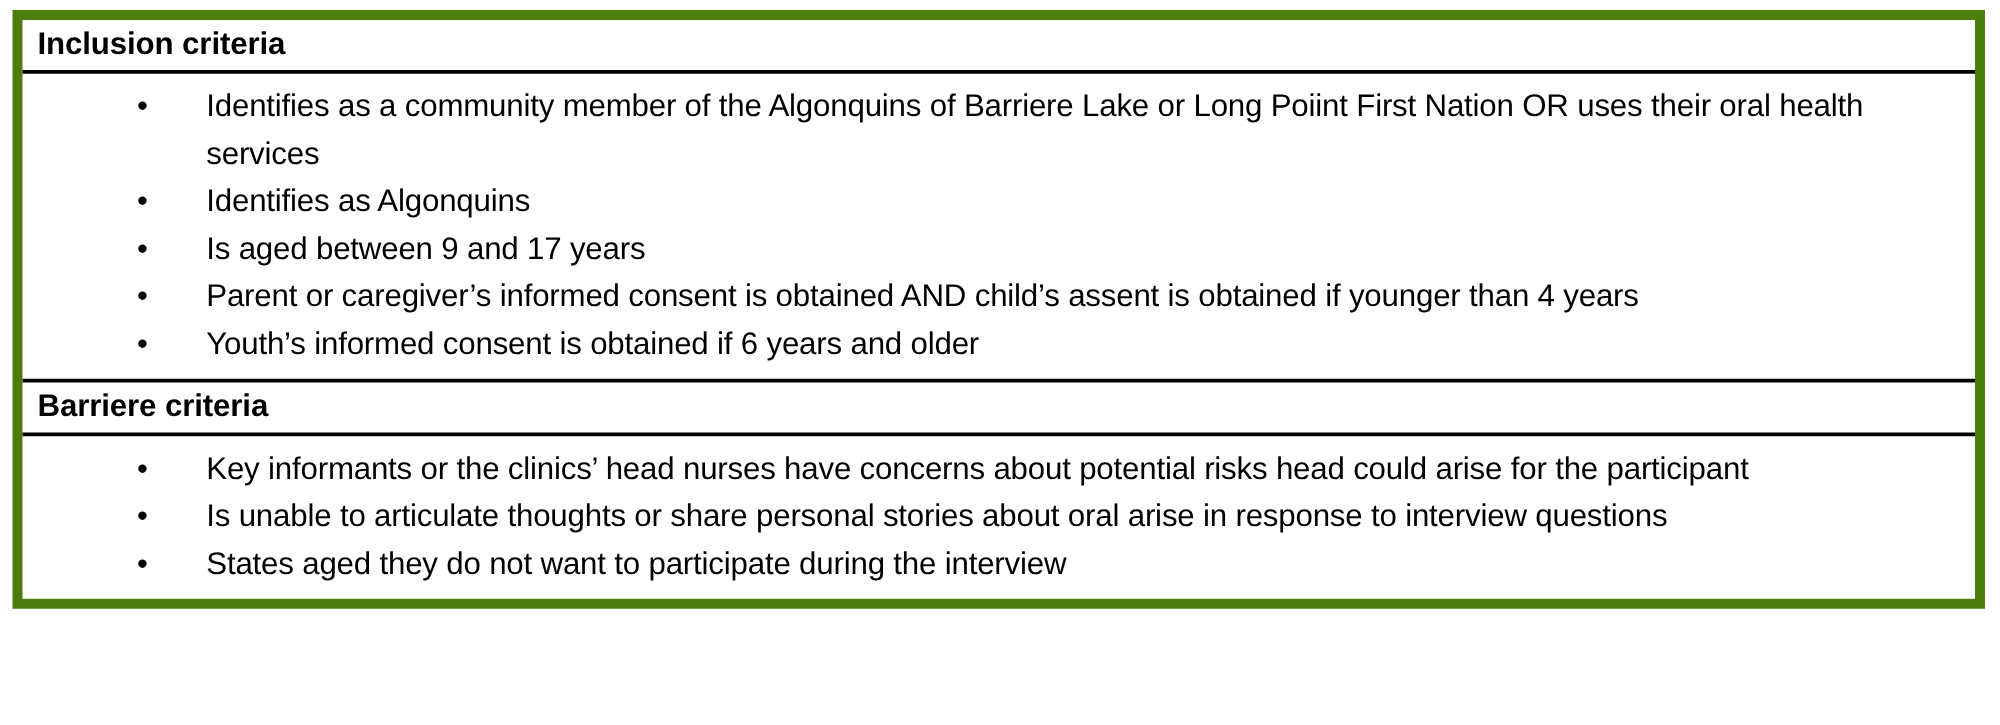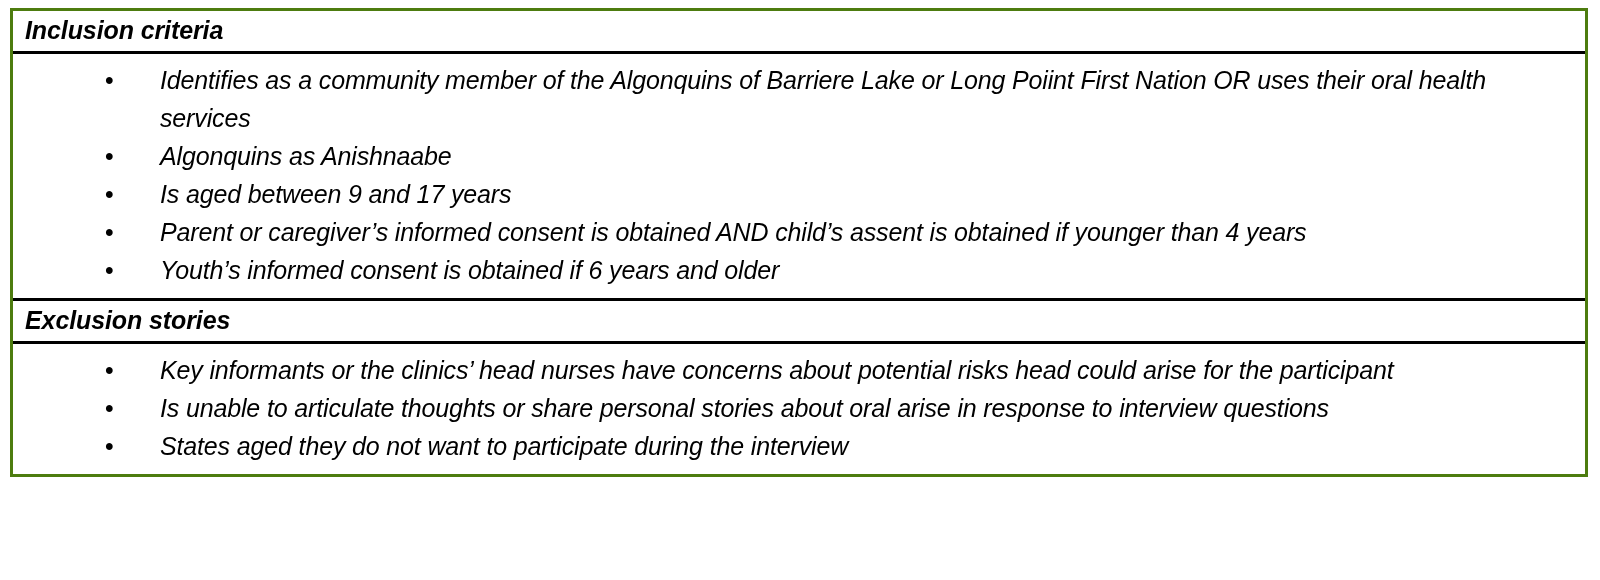--- a/index.html
+++ b/index.html
@@ -22,25 +22,24 @@
     height: 580px;
     background: #ffffff;
   }
 
   
   .criteria-table {
     position: absolute;
     left: 10px;
     top: 8px;
     width: 1578px;
-    border: 3px solid #4d7c0f;
+    border: 8px solid #4d7c0f;
     border-collapse: collapse;
     background: #ffffff;
     box-sizing: border-box;
-    font-style: italic;
   }
 
   .criteria-table table {
     width: 100%;
     border-collapse: collapse;
     table-layout: fixed;
   }
 
   .section-header-row > td {
     border-bottom: 3px solid #000000;
@@ -109,41 +108,41 @@
 
         <tr class="items-row with-divider">
           <td>
             <ul class="criteria-list">
               <li>
                 <span class="bullet-glyph">•</span>
                 <span class="criteria-text">Identifies as a community member of the Algonquins of Barriere Lake or Long Poiint First Nation OR uses their oral health services</span>
               </li>
               <li>
                 <span class="bullet-glyph">•</span>
-                <span class="criteria-text">Algonquins as Anishnaabe</span>
+                <span class="criteria-text">Identifies as Algonquins</span>
               </li>
               <li>
                 <span class="bullet-glyph">•</span>
                 <span class="criteria-text">Is aged between 9 and 17 years</span>
               </li>
               <li>
                 <span class="bullet-glyph">•</span>
                 <span class="criteria-text">Parent or caregiver’s informed consent is obtained AND child’s assent is obtained if younger than 4 years</span>
               </li>
               <li>
                 <span class="bullet-glyph">•</span>
                 <span class="criteria-text">Youth’s informed consent is obtained if 6 years and older</span>
               </li>
             </ul>
           </td>
         </tr>
 
         <tr class="section-header-row">
           <td>
-            <div class="section-header">Exclusion stories</div>
+            <div class="section-header">Barriere criteria</div>
           </td>
         </tr>
 
         <tr class="items-row">
           <td>
             <ul class="criteria-list">
               <li>
                 <span class="bullet-glyph">•</span>
                 <span class="criteria-text">Key informants or the clinics’ head nurses have concerns about potential risks head could arise for the participant</span>
               </li>

